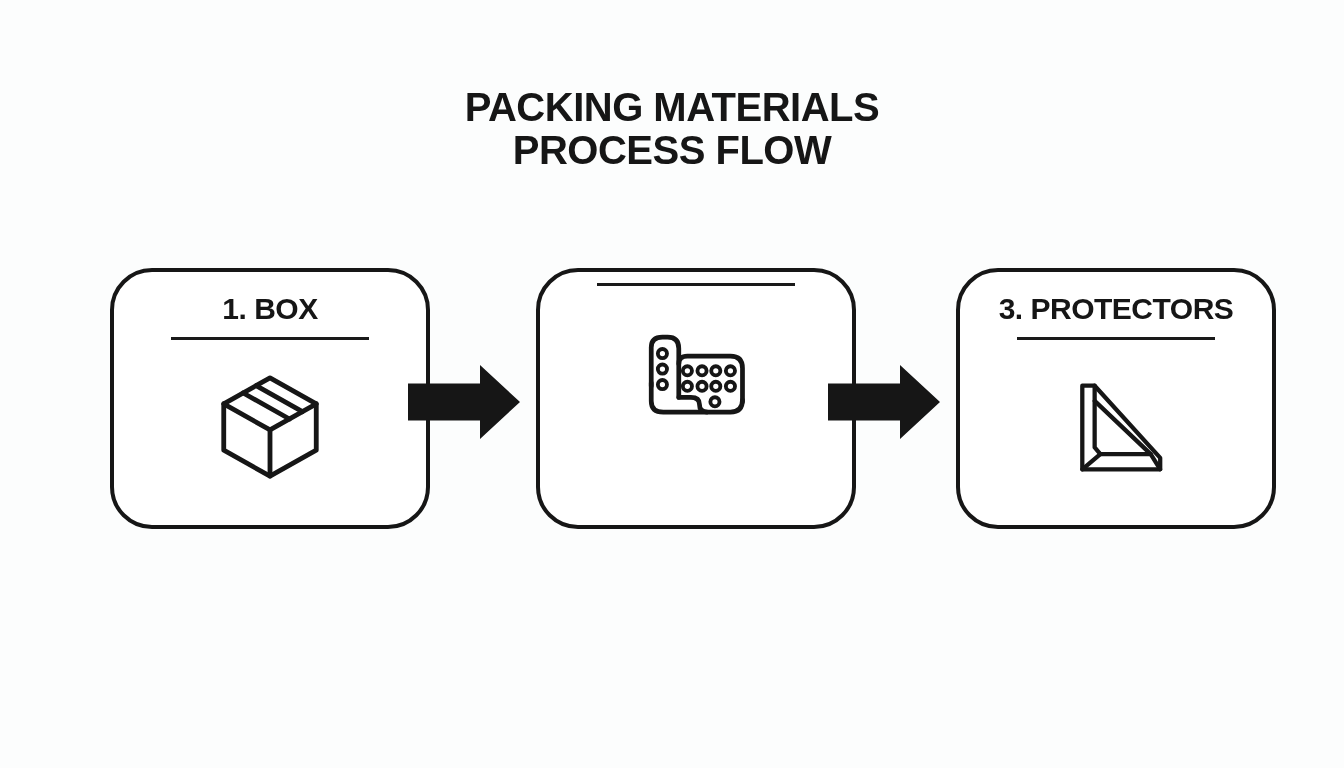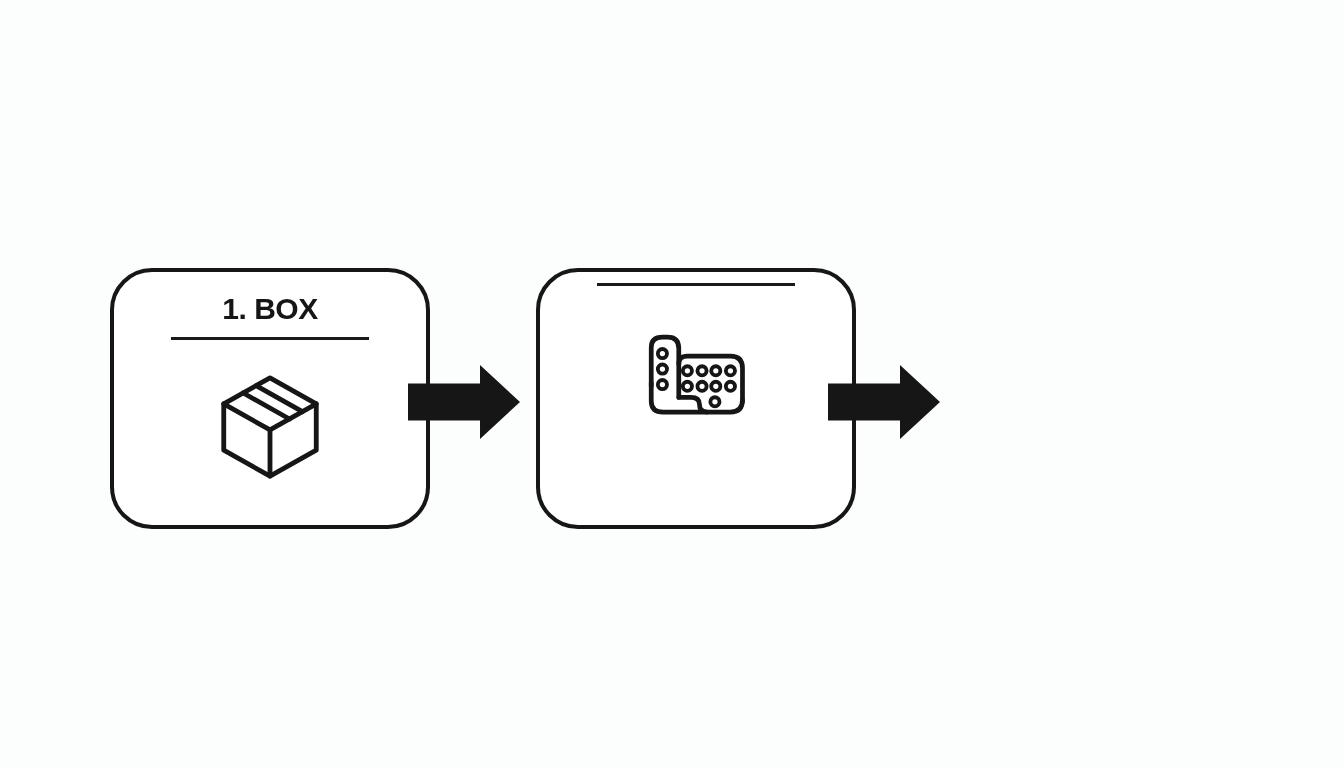--- a/index.html
+++ b/index.html
@@ -50,20 +50,24 @@
   .arrow svg{display:block}
   .arrow polygon{fill:var(--ink)}
   #arrow-1{left:408px}
   #arrow-2{left:828px}
 </style>
 </head>
 <body>
 
 <div class="canvas">
 
+  <header class="title">
+    <div>PACKING MATERIALS</div>
+    <div>PROCESS FLOW</div>
+  </header>
 
   <section class="card" id="card-box">
     <div class="card-label">1. BOX</div>
     <div class="card-rule"></div>
     <div class="card-icon">
       <svg width="106" height="108" viewBox="0 0 110 112">
         <g class="icon-stroke" stroke-width="5">
           <path d="M55 5 L103 32 L103 80 L55 107 L7 80 L7 32 Z"></path>
           <path d="M7 32 L55 59 L103 32"></path>
           <path d="M55 59 L55 107"></path>
@@ -107,14 +111,28 @@
       </svg>
     </div>
   </section>
 
   <div class="arrow" id="arrow-2">
     <svg width="112" height="74" viewBox="0 0 112 74">
       <polygon points="0,18.5 72,18.5 72,0 112,37 72,74 72,55.5 0,55.5"></polygon>
     </svg>
   </div>
 
+  <section class="card" id="card-prot">
+    <div class="card-label">3. PROTECTORS</div>
+    <div class="card-rule"></div>
+    <div class="card-icon">
+      <svg width="95" height="95" viewBox="0 0 100 100">
+        <g class="icon-stroke" stroke-width="4.5">
+          <path d="M14 6 L27 6 L96 82 L96 94 L14 94 Z"></path>
+          <path d="M27 6 L27 71 L33 78 L86 78 L96 94"></path>
+          <path d="M33 78 L14 94"></path>
+          <path d="M27 22 L86 78"></path>
+        </g>
+      </svg>
+    </div>
+  </section>
 
 </div>
 
 </body></html>

